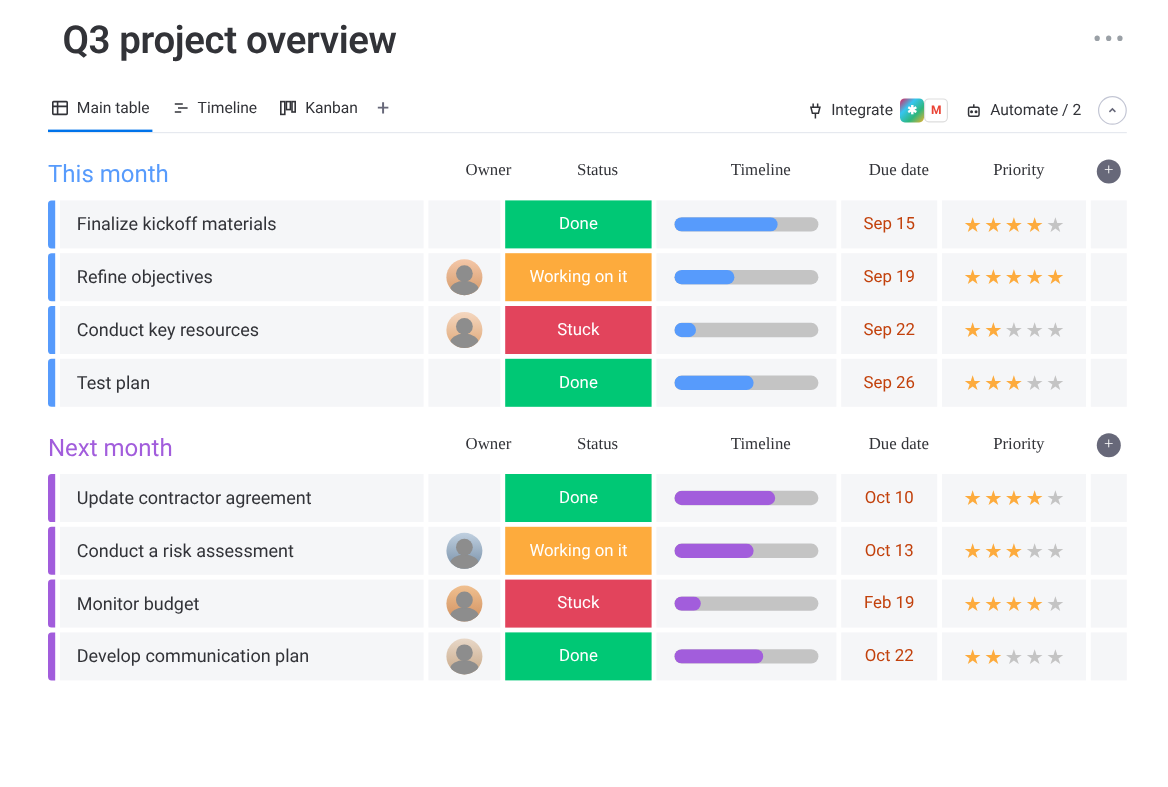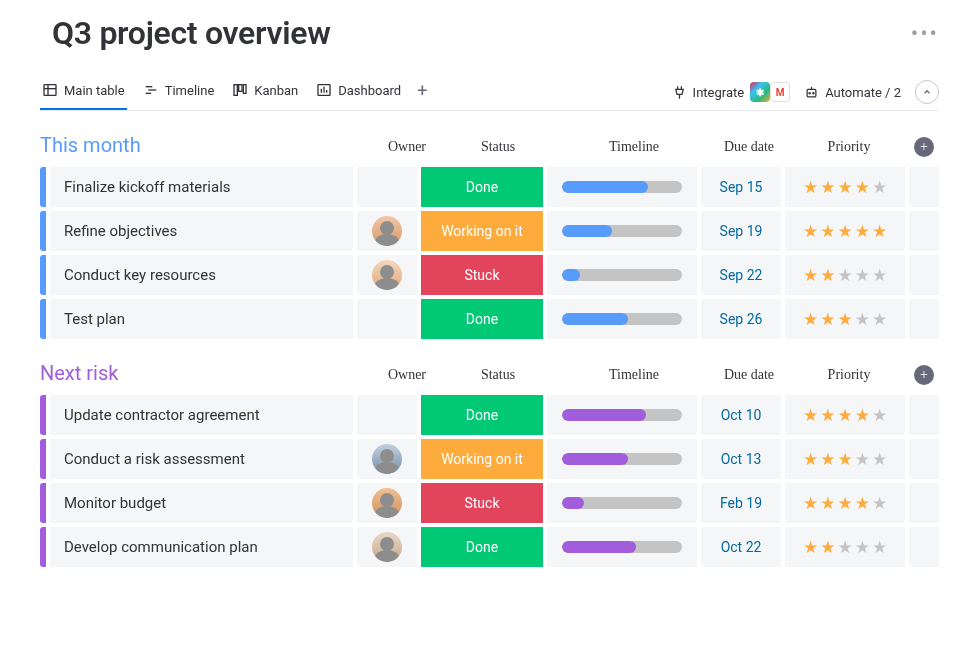--- a/index.html
+++ b/index.html
@@ -53,21 +53,21 @@
 .tab-add { font-size: 18px; color: #676879; cursor:pointer; padding-bottom:4px;}
 .tabs-right { display: flex; align-items: center; gap: 14px; font-size: 13px; }
 .right-item { display:flex; align-items:center; gap:6px; cursor:pointer; color:#323338;}
 .icon-stack { display:flex; align-items:center;}
 .mini-badge { width:20px;height:20px;border-radius:4px;display:flex;align-items:center;justify-content:center;font-size:10px;font-weight:bold;color:#fff;}
 .mini-badge.slack{ background:linear-gradient(135deg,#e01e5a,#36c5f0,#2eb67d,#ecb22e);}
 .mini-badge.gmail{ background:#fff;border:1px solid #ddd;color:#ea4335;}
 .collapse-btn { width:24px;height:24px;border:1px solid #c3c6d4;border-radius:50%;display:flex;align-items:center;justify-content:center;cursor:pointer;font-size:11px;color:#676879;}
 
 .group { margin-top: 22px; }
-.group-head { display:flex; align-items:flex-end;gap:44px; }
+.group-head { display:flex; align-items:flex-start;gap:44px; }
 .group-title { font-size: 20px; font-weight: 400; }
 .group-title.blue { color:#579bfc; }
 .group-title.purple { color:#a25ddc; }
 .col-headers { display:flex; align-items:center; margin-left:auto;font-family:Liberation Serif, serif; }
 .col-h { font-size:14px; color:#323338; text-align:center; font-weight:400;}
 .col-owner{ width:60px; }
 .col-status{ width:122px; }
 .col-timeline{ width:150px; }
 .col-due{ width:80px; }
 .col-priority{ width:120px; }
@@ -77,21 +77,21 @@
 .rows { margin-top: 10px; display:flex; flex-direction:column; gap:4px;}
 .row { display:flex; align-items:stretch; height:40px; gap:4px;}
 .row .stripe{ width:6px; border-radius:3px 0 0 3px;}
 .stripe.blue{ background:#579bfc;}
 .stripe.purple{ background:#a25ddc;}
 .cell { background:#f5f6f8; display:flex; align-items:center; font-size:15px;}
 .cell.task{ flex:1; padding:0 14px;}
 .cell.owner{ width:60px; justify-content:center;}
 .cell.status{ width:122px; justify-content:center; color:#fff; font-size:14px;}
 .cell.timeline{ width:150px; justify-content:center;}
-.cell.due{ width:80px; justify-content:center; font-size:14px; color:#0369a1;}
+.cell.due{ width:80px; justify-content:center; font-size:14px; color:#c2410c;}
 .cell.priority{ width:120px; justify-content:center; gap:2px;}
 .cell.end{ width:30px;}
 .status-done{ background:#00c875 !important;}
 .status-working{ background:#fdab3d !important;}
 .status-stuck{ background:#e2445c !important;}
 .avatar{ width:30px;height:30px;border-radius:50%; background:#c4c4c4; position:relative; overflow:hidden;}
 .avatar::after{content:"";position:absolute;width:14px;height:14px;background:#8d8d8d;border-radius:50%;top:5px;left:8px;}
 .avatar::before{content:"";position:absolute;width:24px;height:16px;background:#8d8d8d;border-radius:50% 50% 0 0;bottom:-4px;left:3px;}
 .avatar.a1{ background:linear-gradient(#f4c7a8,#d49a6a);}
 .avatar.a2{ background:linear-gradient(#f4d7c0,#e0a878);}
@@ -132,29 +132,20 @@
       <span>Timeline</span>
     </div>
     <div class="tab">
       <svg viewBox="0 0 24 24" fill="none" stroke="currentColor" stroke-width="2">
           <rect x="3" y="4" width="5" height="16"></rect>
           <rect x="10" y="4" width="5" height="10"></rect>
           <rect x="17" y="4" width="4" height="13"></rect>
         </svg>
       <span>Kanban</span>
     </div>
-    <div class="tab">
-      <svg viewBox="0 0 24 24" fill="none" stroke="currentColor" stroke-width="2">
-          <rect x="3" y="4" width="18" height="16" rx="1"></rect>
-          <line x1="8" y1="16" x2="8" y2="10"></line>
-          <line x1="12" y1="16" x2="12" y2="7"></line>
-          <line x1="16" y1="16" x2="16" y2="12"></line>
-        </svg>
-      <span>Dashboard</span>
-    </div>
     <div class="tab-add">+</div>
   </div>
   <div class="tabs-right">
     <div class="right-item">
       <svg width="15" height="15" viewBox="0 0 24 24" fill="none" stroke="currentColor" stroke-width="2">
           <path d="M9 2v5M15 2v5M6 7h12l-2 8H8zM12 15v7"></path>
         </svg>
       <span>Integrate</span>
       <div class="icon-stack">
         <div class="mini-badge slack">✱</div>
@@ -275,21 +266,21 @@
             <span class="star on">★</span>
             <span class="star">★</span>
             <span class="star">★</span>
           </div>
           <div class="cell end"></div>
         </div>
       </div>
     </div>
     <div class="group">
       <div class="group-head">
-        <div class="group-title purple">Next risk</div>
+        <div class="group-title purple">Next month</div>
         <div class="col-headers">
           <div class="col-h col-owner">Owner</div>
           <div class="col-h col-status">Status</div>
           <div class="col-h col-timeline">Timeline</div>
           <div class="col-h col-due">Due date</div>
           <div class="col-h col-priority">Priority</div>
           <div class="col-h col-add">
             <div class="add-circle">+</div>
           </div>
         </div>

